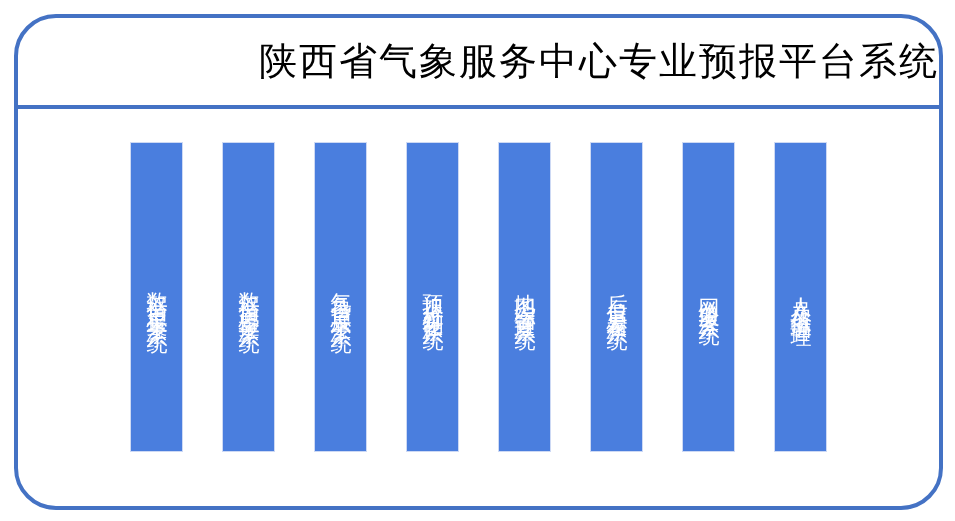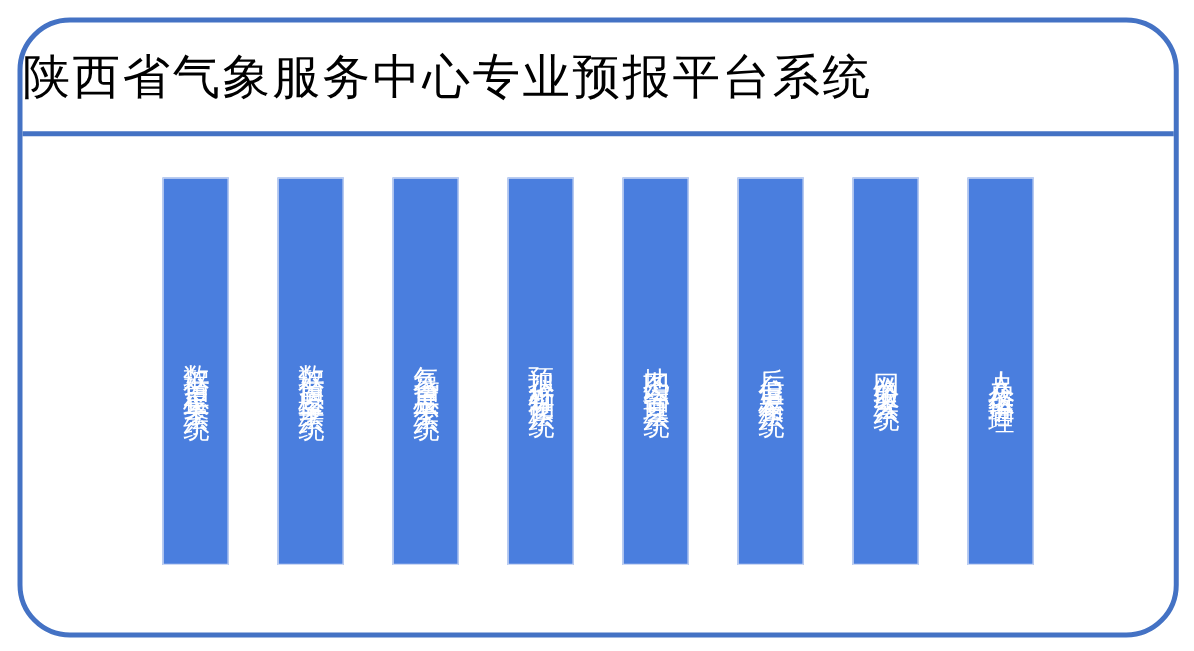--- a/index.html
+++ b/index.html
@@ -28,21 +28,21 @@
     border: 4px solid #4472C4;
     border-radius: 42px;
     background: #ffffff;
   }
 
   .header {
     height: 91px;
     border-bottom: 4px solid #4472C4;
     display: flex;
     align-items: center;
-    justify-content: flex-start;
+    justify-content: flex-end;
   }
 
   .title {
     font-size: 38px;
     letter-spacing: 2px;
     color: #000000;
     white-space: nowrap;
     font-family: "Liberation Serif", serif;
   }
 

